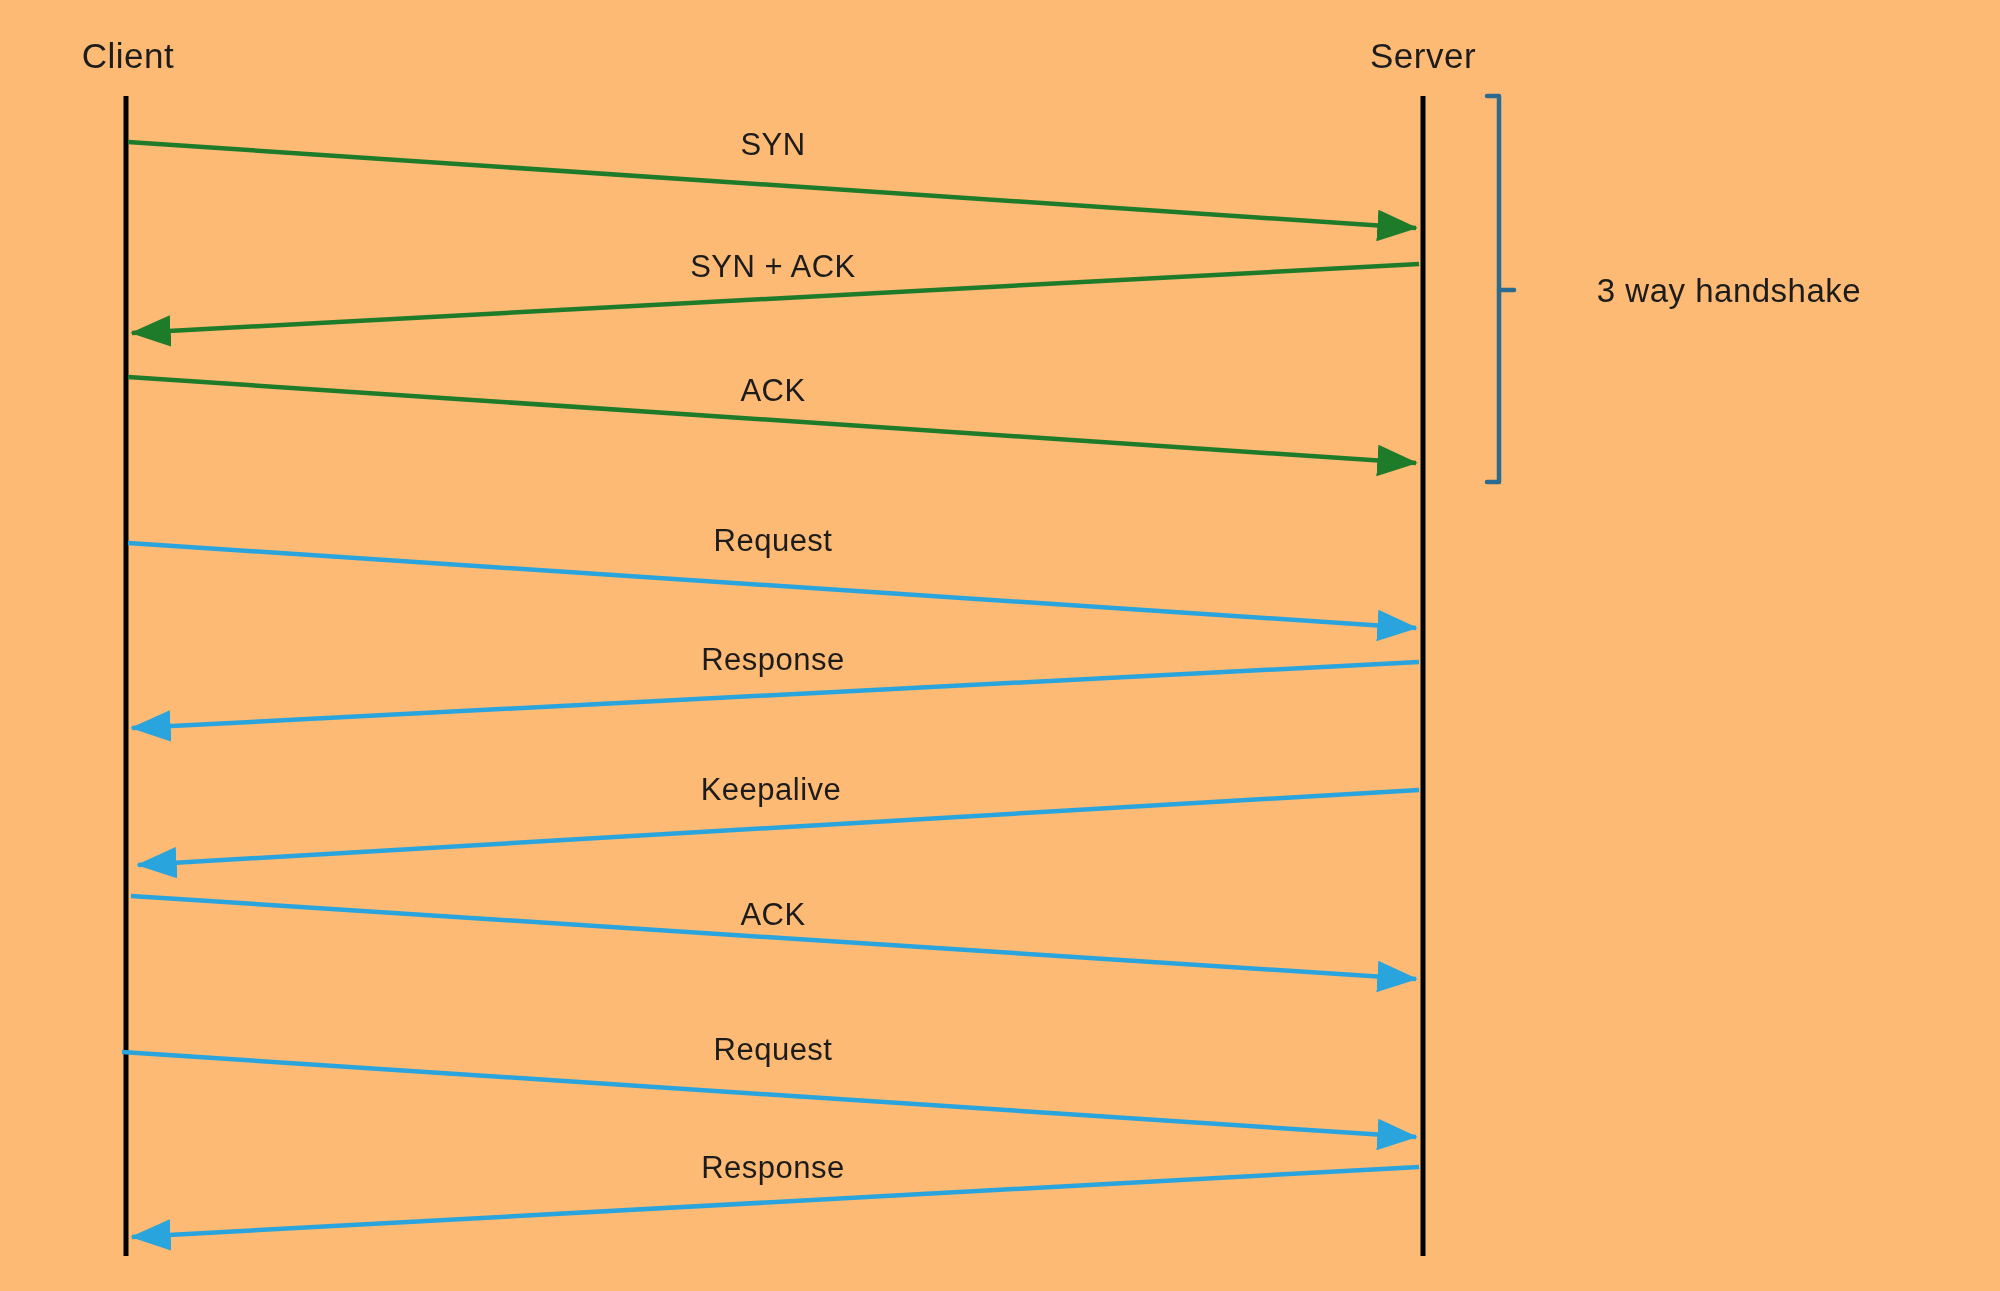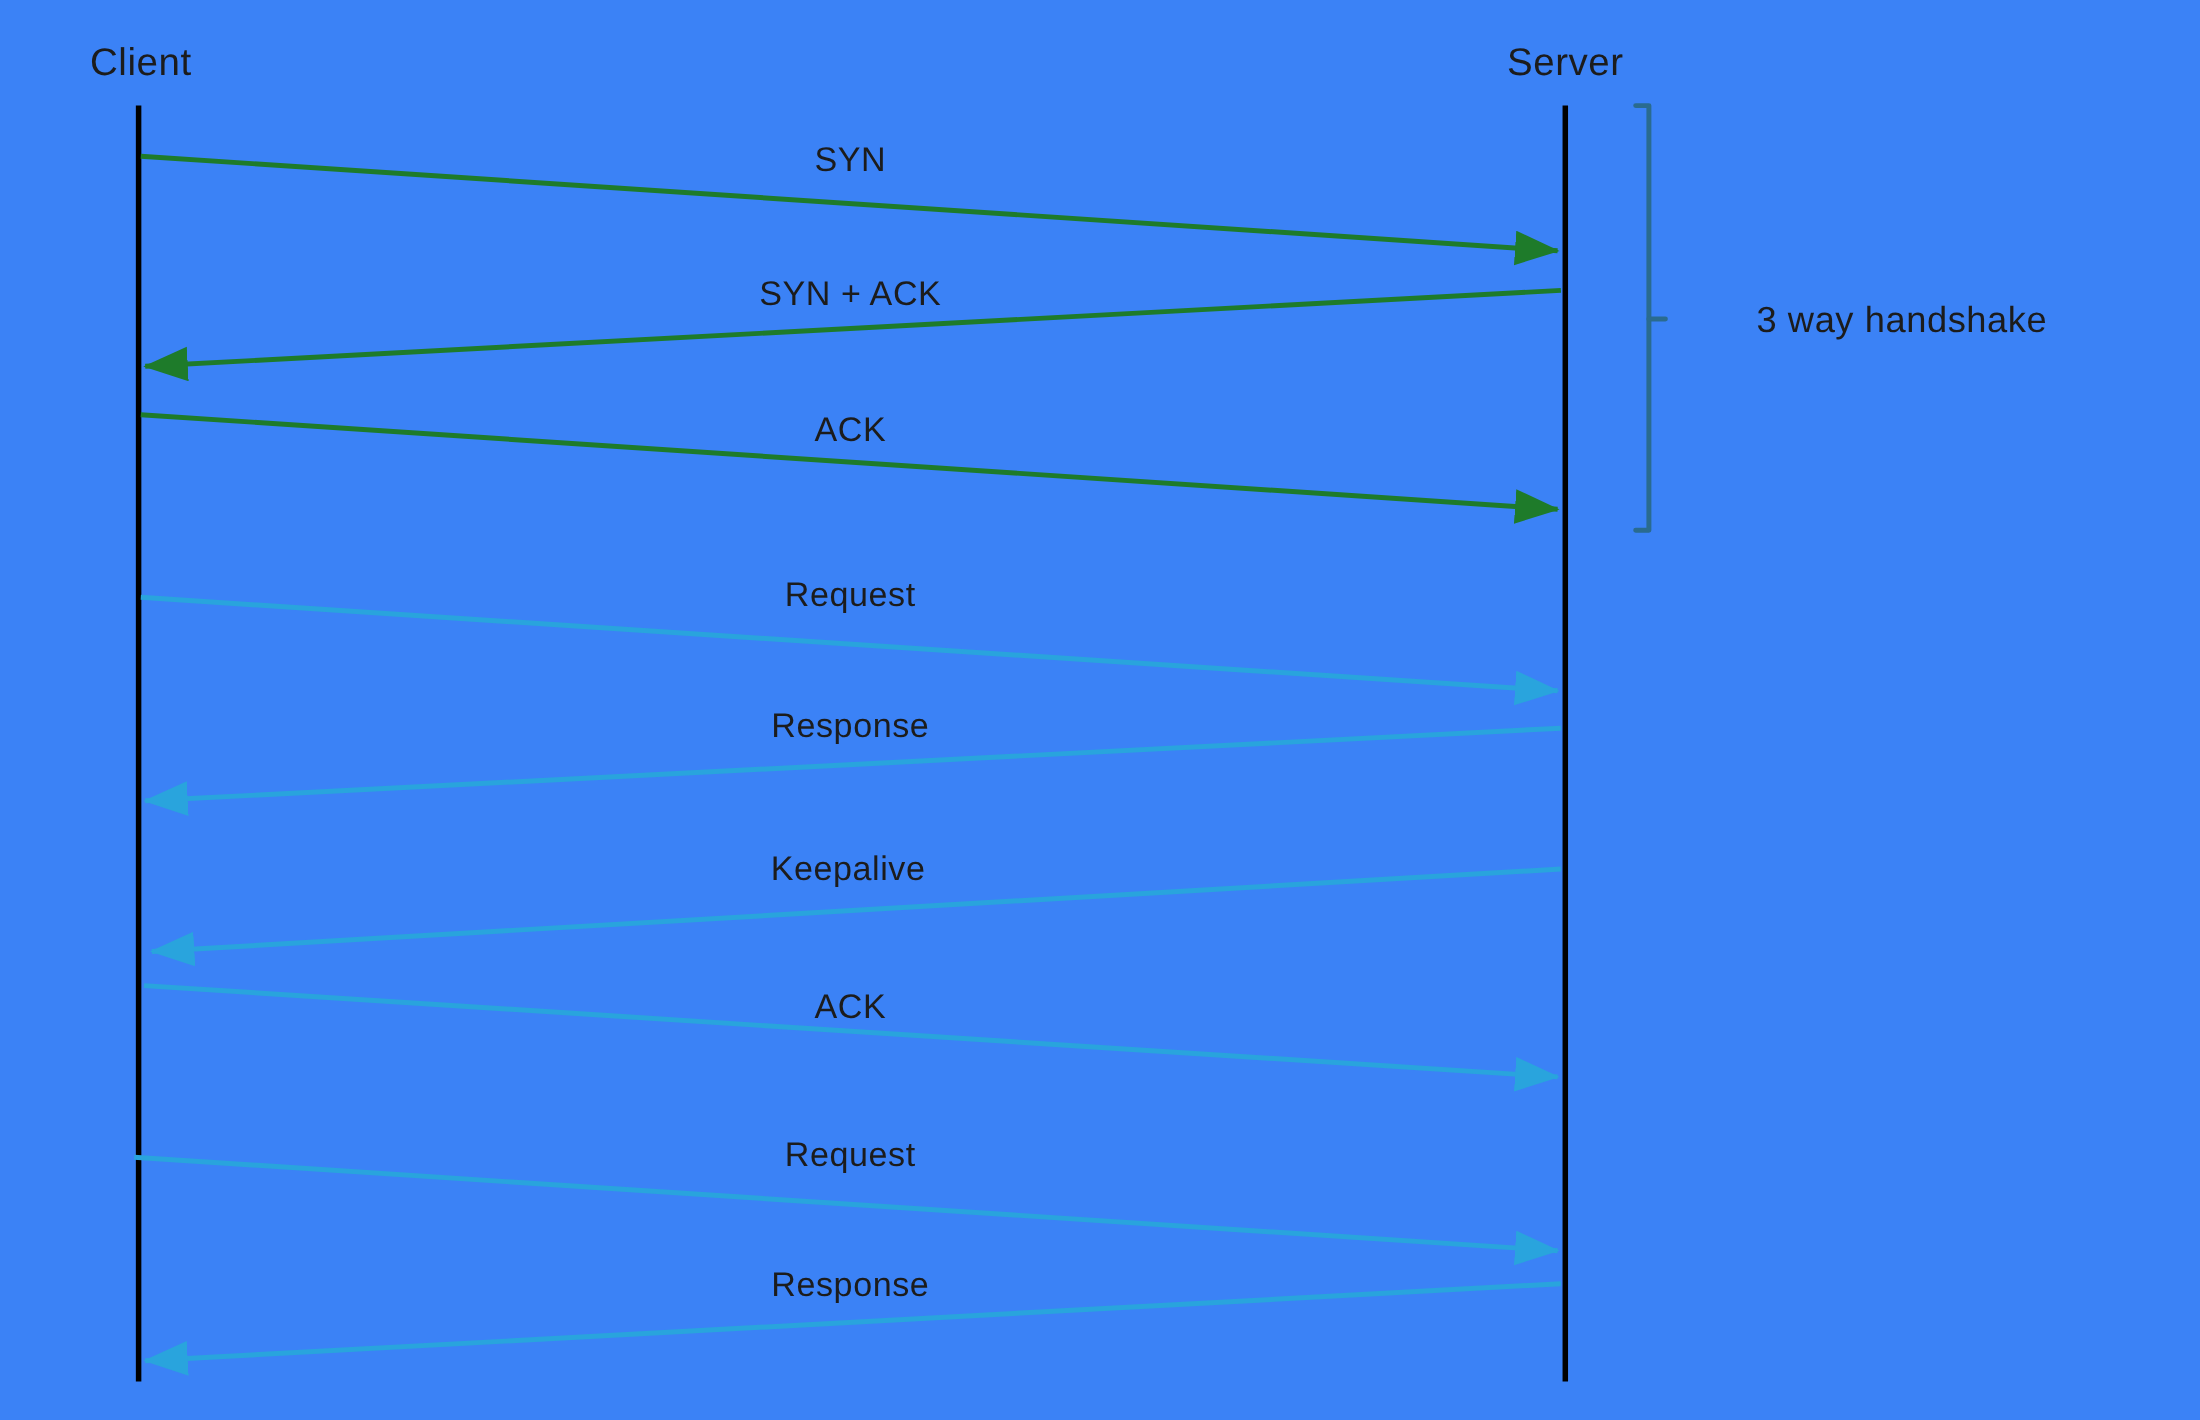--- a/index.html
+++ b/index.html
@@ -4,21 +4,21 @@
 <style>
   html, body {
     margin: 0;
     padding: 0;
     background: #ffffff;
   }
   #stage {
     position: relative;
     width: 2000px;
     height: 1291px;
-    background: #3b82f6;
+    background: #fdba74;
     font-family: "Liberation Sans", sans-serif;
   }
   svg { display: block; }
   .participant-label {
     font-size: 35px;
     letter-spacing: 0.5px;
   }
   .message-label {
     font-size: 31px;
     letter-spacing: 0.5px;

